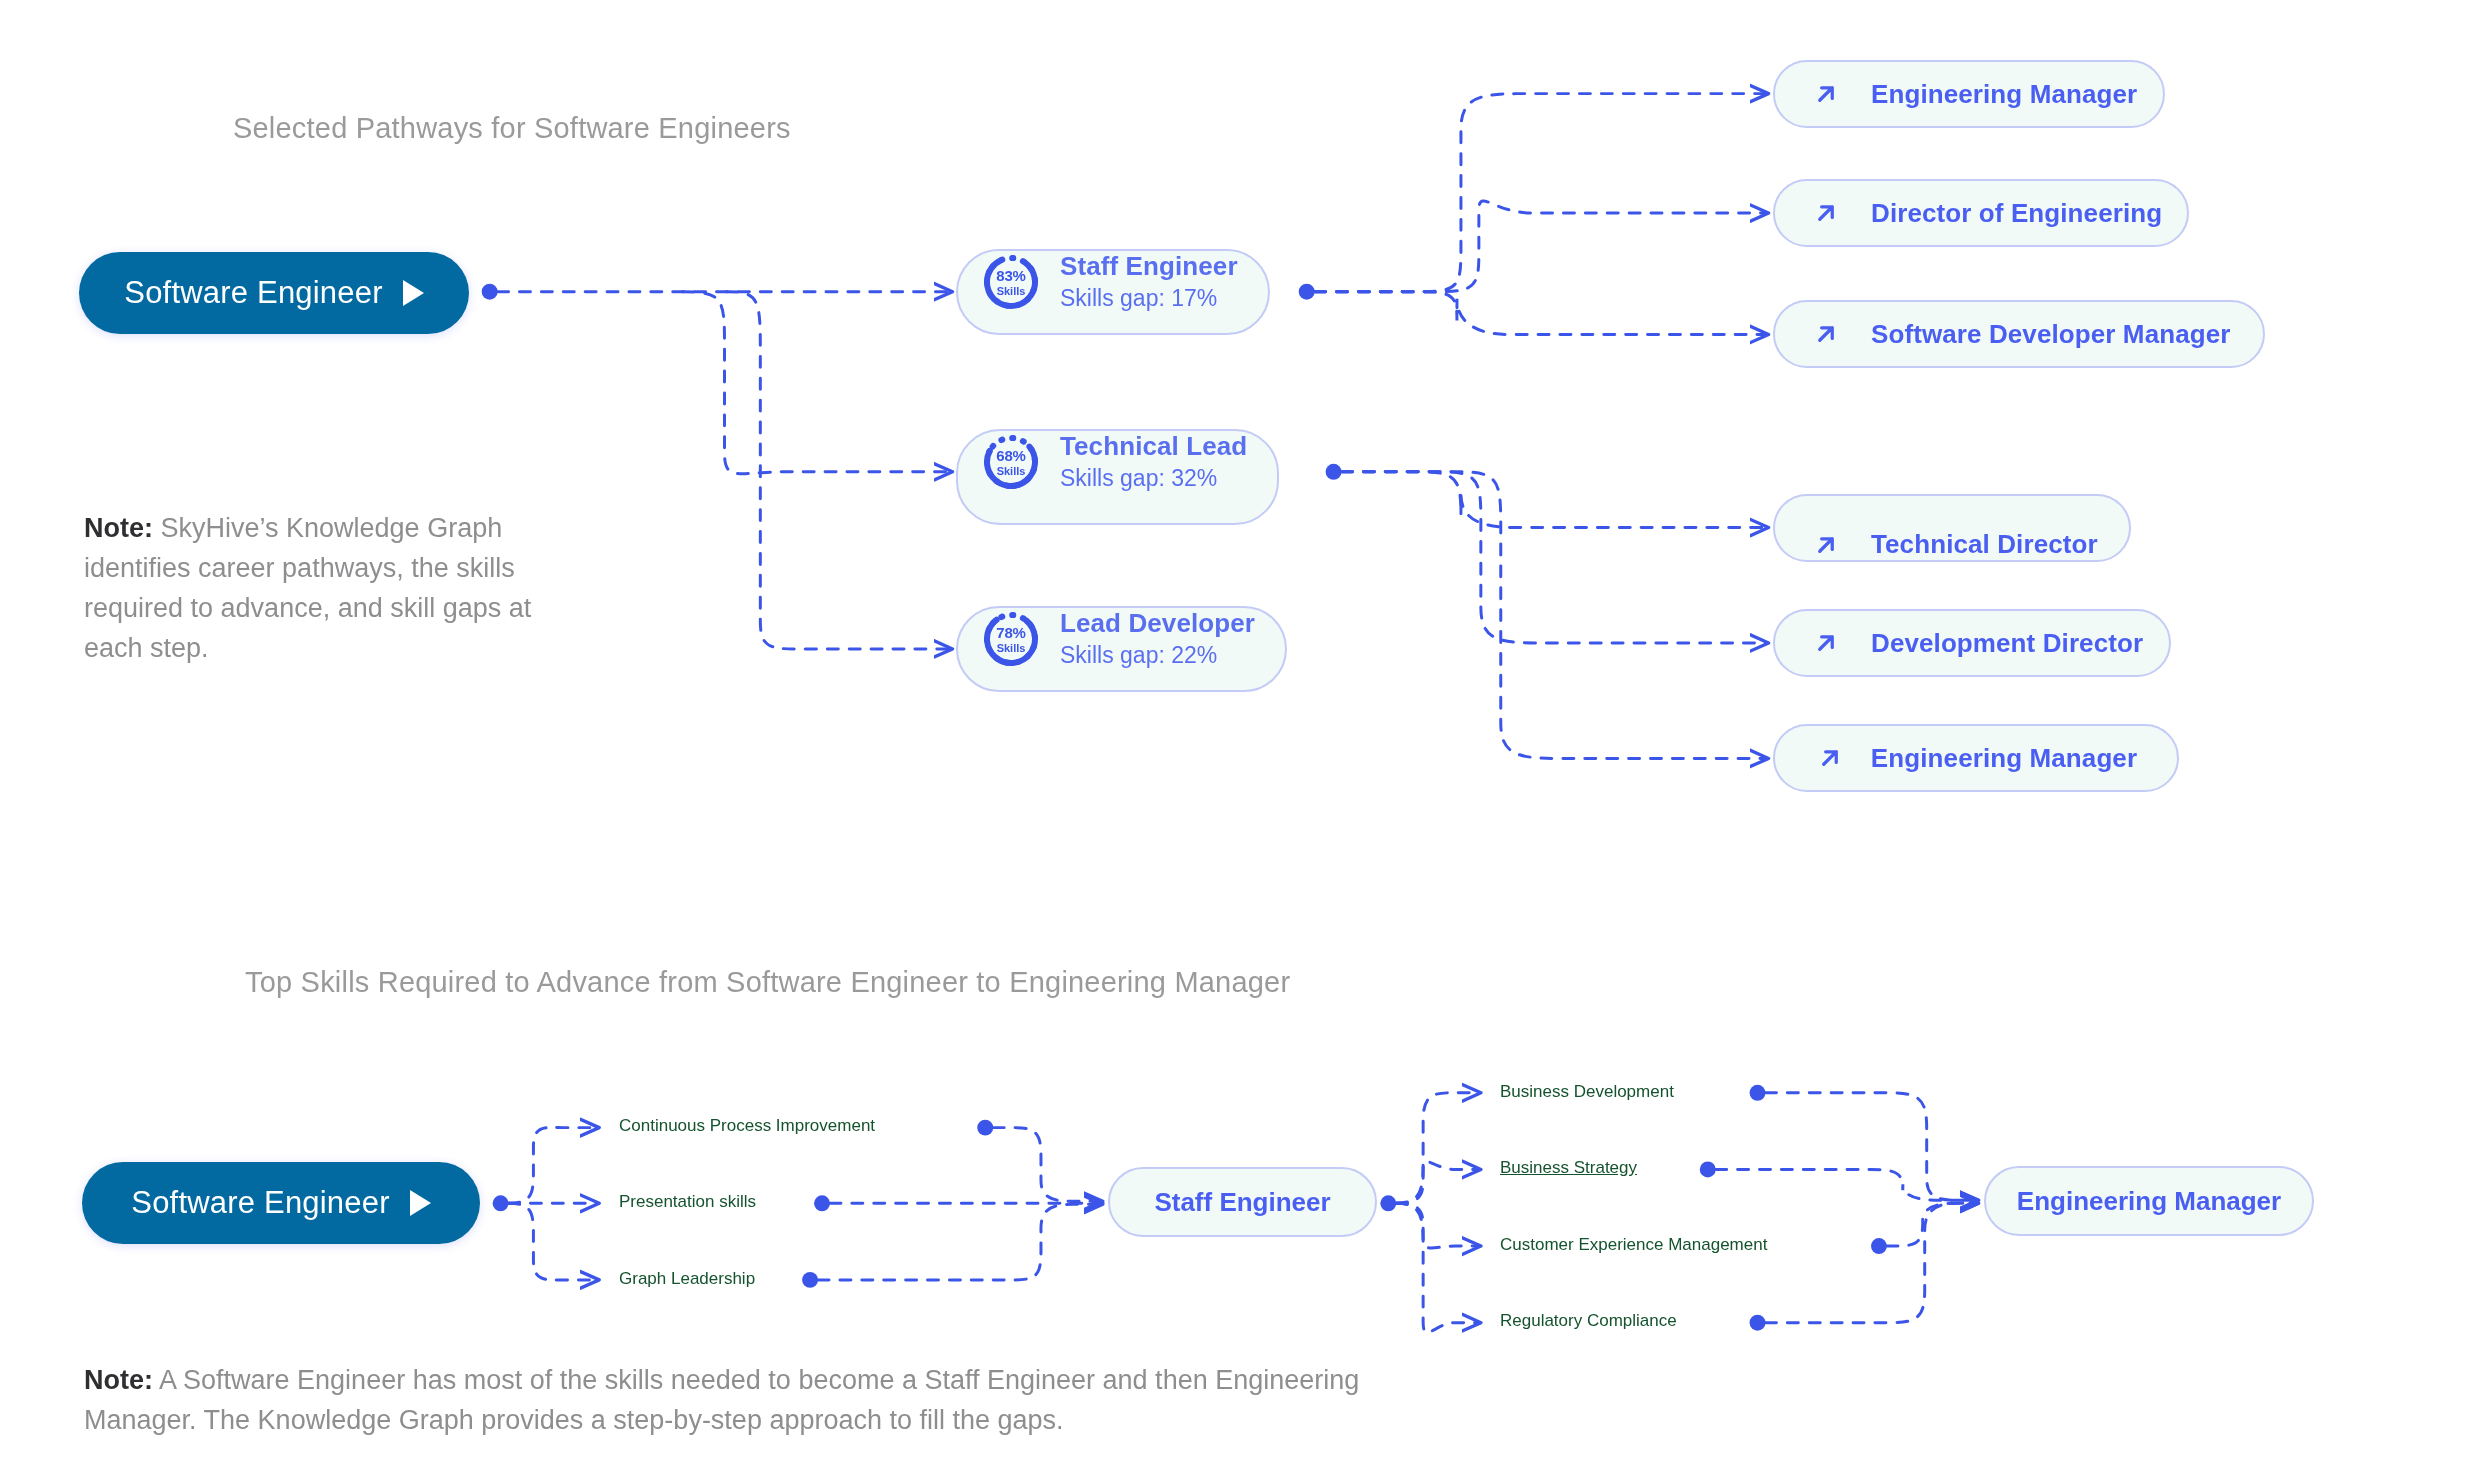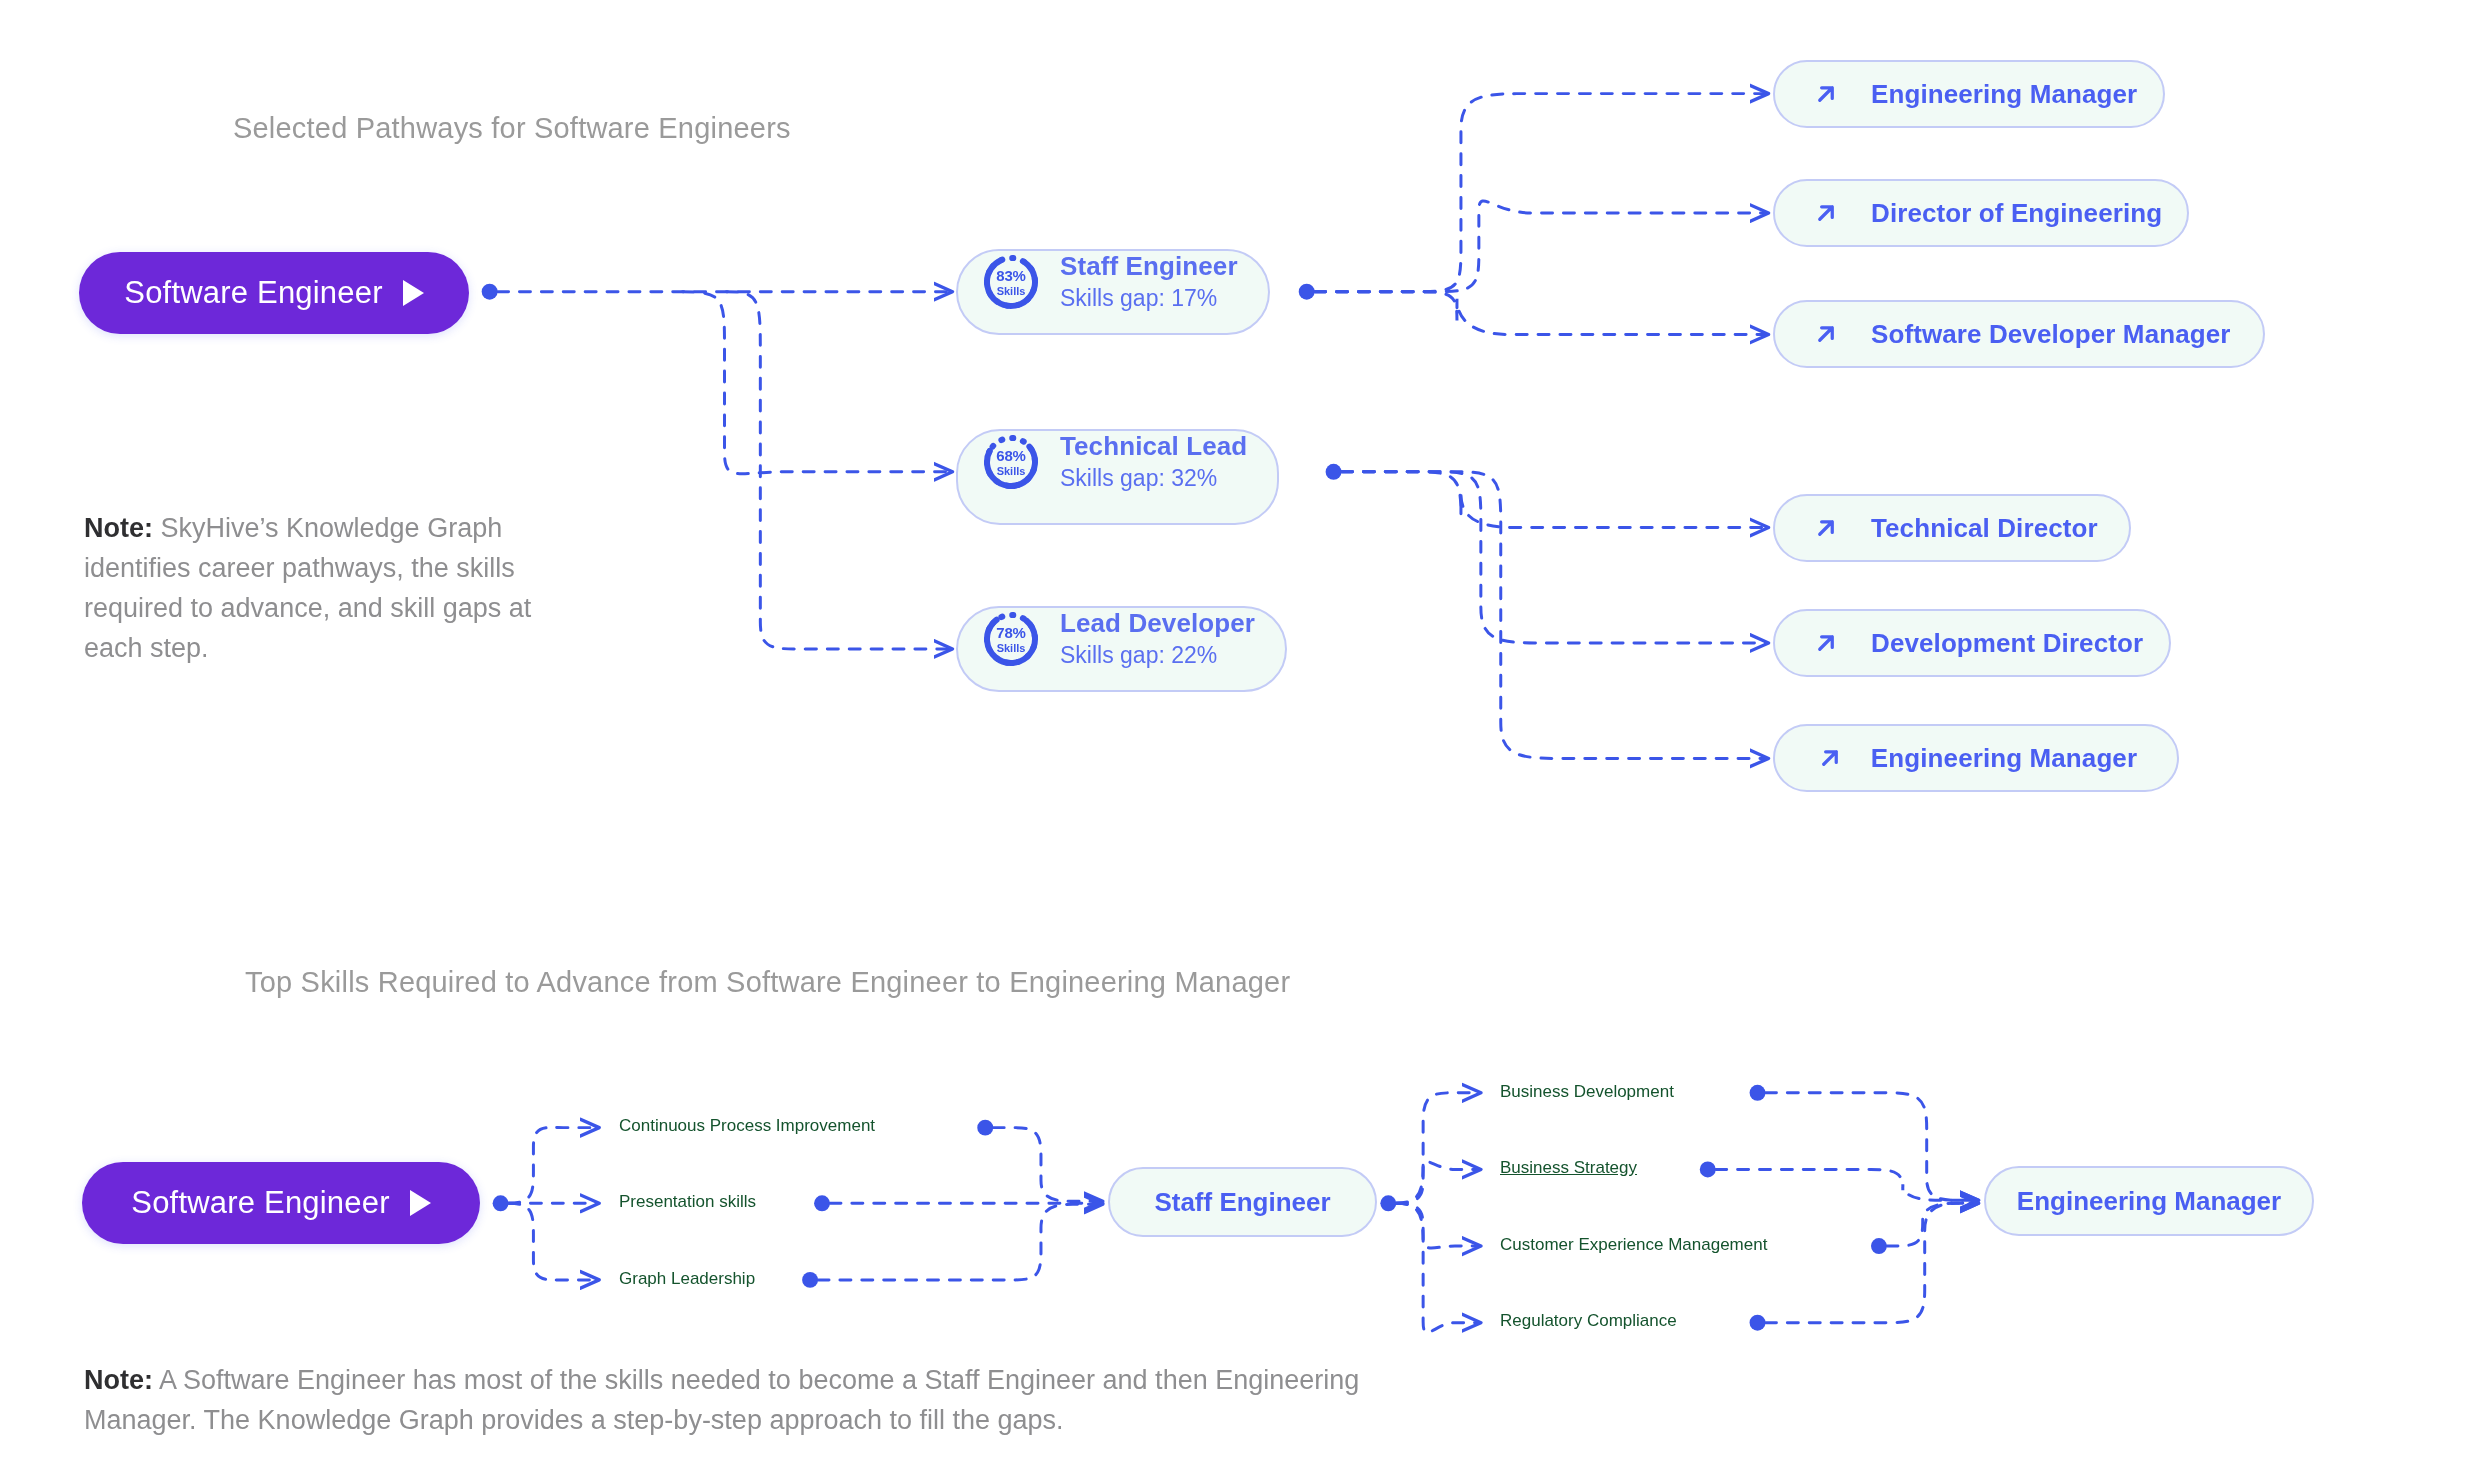--- a/index.html
+++ b/index.html
@@ -13,21 +13,21 @@
   svg.edges{position:absolute;left:0;top:0;width:2486px;height:1480px;pointer-events:none;}
 
   
   .section-title{
     position:absolute;color:#9a9a9a;font-size:29px;letter-spacing:0.2px;white-space:nowrap;
   }
 
   
   .origin-pill{
     position:absolute;display:flex;align-items:center;justify-content:center;gap:20px;
-    background:#6d28d9;border-radius:60px;color:#fff;
+    background:#0369a1;border-radius:60px;color:#fff;
     box-shadow:0 2px 10px rgba(64,85,244,.18);
   }
   .origin-pill .label{font-size:31px;font-weight:400;letter-spacing:0.2px;white-space:nowrap;}
   .play-tri{
     width:0;height:0;border-left:21px solid #ffffff;
     border-top:13px solid transparent;border-bottom:13px solid transparent;
     display:block;
   }
 
   
@@ -205,21 +205,21 @@
     <span class="lbl">Director of Engineering</span>
   </div>
 
   <div class="dest-pill" style="left:1773px;top:300px;width:492px;">
     <svg class="arr" viewBox="0 0 24 24">
       <path d="M7 17 L17 7 M8.5 7 H17 V15.5" fill="none" stroke="#4a5ff2" stroke-width="2.6" stroke-linecap="round" stroke-linejoin="round"></path>
     </svg>
     <span class="lbl">Software Developer Manager</span>
   </div>
 
-  <div class="dest-pill" style="left:1773px;top:494px;width:358px;">
+  <div class="dest-pill" style="left:1773px;top:494px;width:358px;align-items:flex-end;">
     <svg class="arr" viewBox="0 0 24 24">
       <path d="M7 17 L17 7 M8.5 7 H17 V15.5" fill="none" stroke="#4a5ff2" stroke-width="2.6" stroke-linecap="round" stroke-linejoin="round"></path>
     </svg>
     <span class="lbl">Technical Director</span>
   </div>
 
   <div class="dest-pill" style="left:1773px;top:609px;width:398px;">
     <svg class="arr" viewBox="0 0 24 24">
       <path d="M7 17 L17 7 M8.5 7 H17 V15.5" fill="none" stroke="#4a5ff2" stroke-width="2.6" stroke-linecap="round" stroke-linejoin="round"></path>
     </svg>

